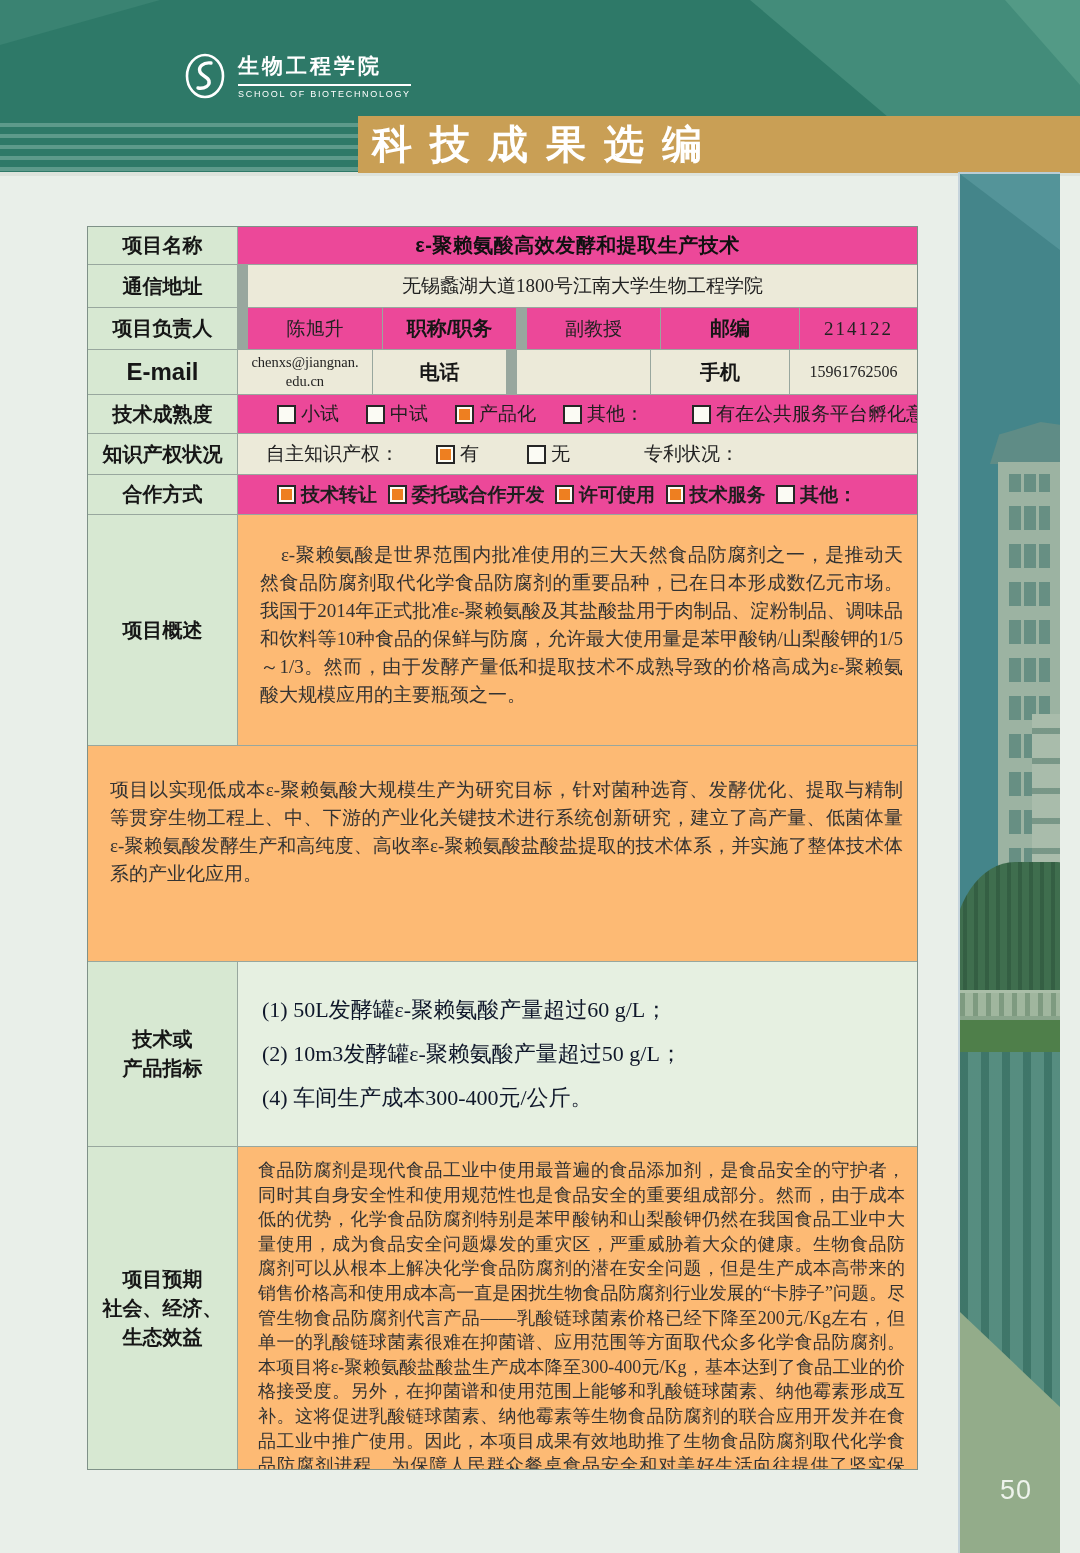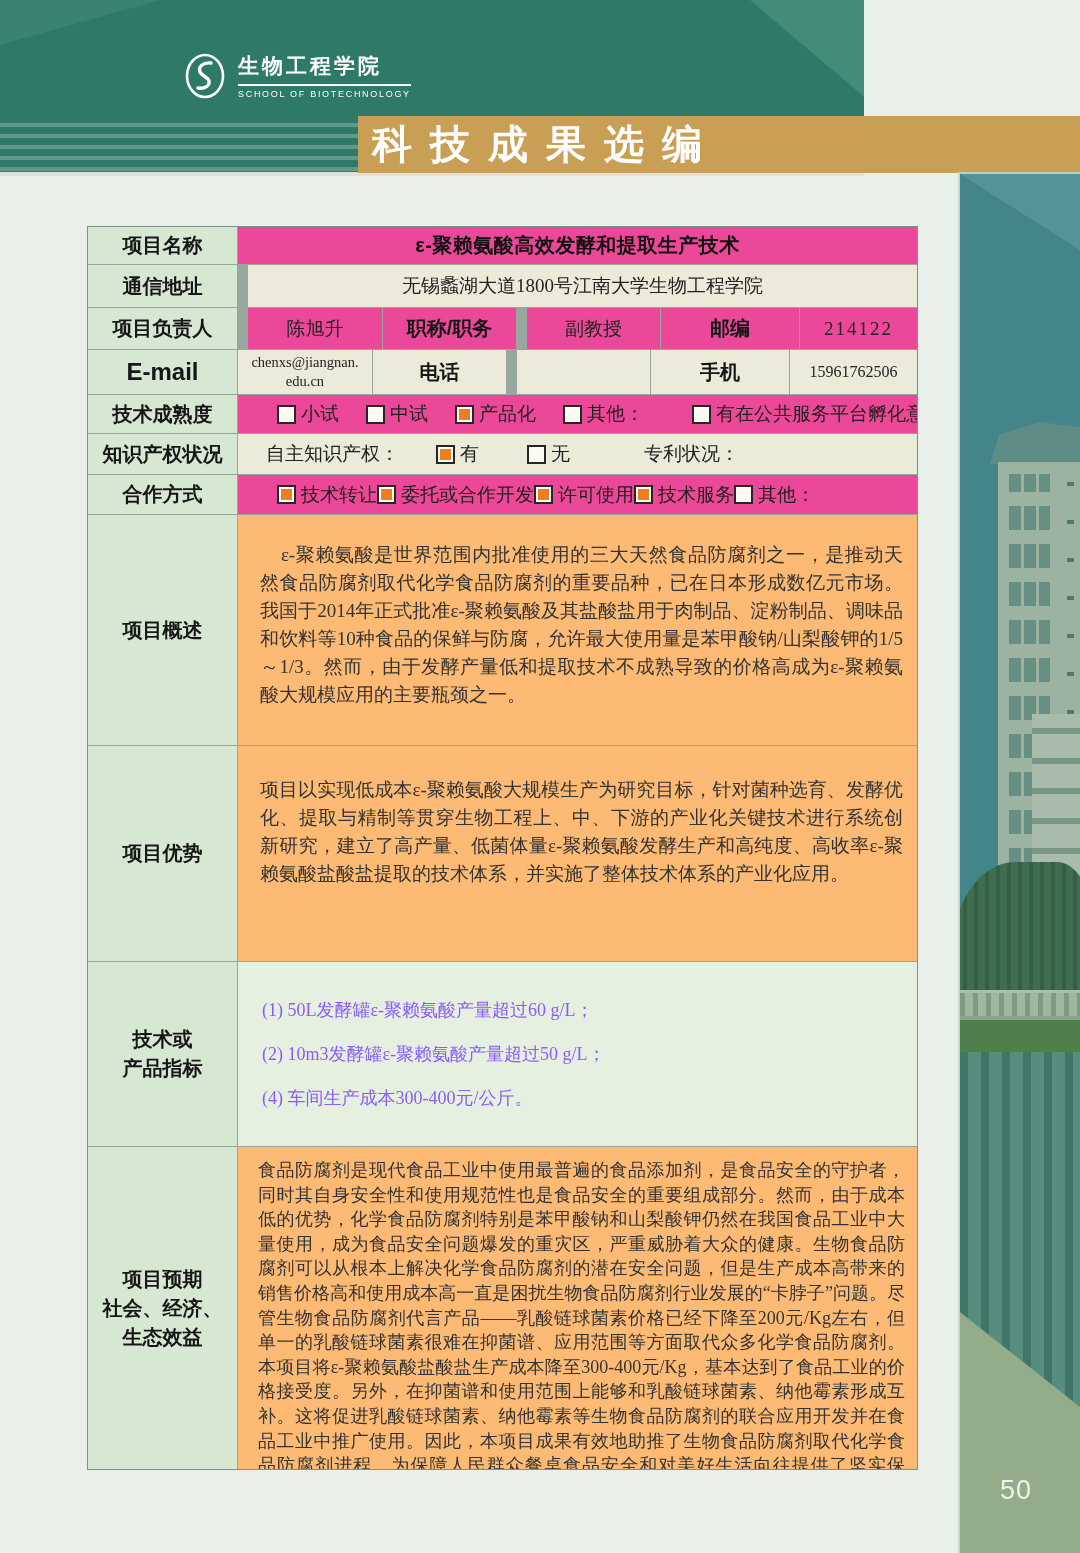--- a/index.html
+++ b/index.html
@@ -2,40 +2,40 @@
 <html><head>
 <meta charset="utf-8">
 <style>
   html,body { margin:0; padding:0; }
   body {
     width:1080px; height:1553px; position:relative; overflow:hidden;
     background:#e9efe9;
     font-family:"Liberation Sans", sans-serif;
   }
   
-  .header { position:absolute; left:0; top:0; width:864px; height:172px;
+  .header { position:absolute; left:0; top:0; width:1080px; height:172px;
     background:#2e7968; border-bottom:4px solid #dde3dc; }
   .diag { position:absolute; inset:0; }
   .diag1 { background:#438c7a; clip-path:polygon(750px 0,1080px 0,1080px 117px,888px 117px); }
   .diag2 { background:#539a86; clip-path:polygon(1005px 0,1080px 0,1080px 85px); }
   .diag3 { background:#3a8372; clip-path:polygon(0 0,160px 0,0 45px); }
   .stripes { position:absolute; left:0; top:116px; width:358px; height:56px;
     background:repeating-linear-gradient(180deg,#2e7968 0 7px,#5d9a8b 7px 11px); }
   .banner { position:absolute; left:358px; top:116px; width:722px; height:57px;
     background:#c99f55; display:flex; align-items:center; padding-left:14px; box-sizing:border-box; }
   .banner-text { color:#fff; font-size:40px; font-weight:bold; letter-spacing:18px; white-space:nowrap; }
   .logo { position:absolute; left:184px; top:52px; display:flex; align-items:flex-start; }
   .logo svg { display:block; }
   .logo-text { margin-left:12px; }
   .logo-zh { color:#fff; font-size:21px; font-weight:bold; letter-spacing:3px;
     font-family:"Liberation Serif", serif; border-bottom:2px solid #fff; padding-bottom:4px; white-space:nowrap; }
   .logo-en { color:#fff; font-size:9px; letter-spacing:1.7px; margin-top:3px; white-space:nowrap; }
 
   
-  .strip { position:absolute; left:958px; top:172px; width:122px; height:1381px;
+  .strip { position:absolute; left:958px; top:172px; width:102px; height:1381px;
     background:#44858a; overflow:hidden; box-sizing:border-box;
     border-left:2px solid #c6d4dc; border-top:2px solid #b9cdd5; }
   .sky-light { position:absolute; left:0; top:0; width:100%; height:76px;
     background:#549499; clip-path:polygon(0 0,100% 0,100% 100%); }
   .roof { position:absolute; left:30px; top:248px; width:92px; height:42px; background:#5f8c86;
     clip-path:polygon(0 100%,10% 30%,55% 0,100% 14%,100% 100%); }
   .facade { position:absolute; left:38px; top:288px; width:84px; height:420px; background:#9cb3a2; }
   .wins { position:absolute; left:8px; top:12px; width:44px; height:398px;
     background-image:
       repeating-linear-gradient(90deg,#9cb3a2 0 3px,rgba(0,0,0,0) 3px 15px),
@@ -86,34 +86,34 @@
   
   .opt-row { justify-content:flex-start; padding:0 10px 0 18px; }
   .optwrap { display:flex; align-items:center;padding-left:21px; }
   .opt { display:inline-flex; align-items:center; font-size:19px;
     font-family:"Liberation Serif","DejaVu Serif",serif; color:#1e1e1e; white-space:nowrap; }
   .cb { width:15px; height:15px; border:2px solid #262626; background:#fbfbf4;
     display:inline-block; margin-right:5px; flex:none; }
   .cb.checked { background:#ee7f20; box-shadow:inset 0 0 0 2px #fdfdf6; }
   .gap26 .opt { margin-right:27px; }
   .pushR { margin-left:auto; }
-  .coop { flex:1 1 auto; justify-content:flex-start; padding-right:50px; }
+  .coop { flex:1 1 auto; justify-content:space-between; padding-right:50px;font-weight:bold; }
   .ipwrap { margin-left:16px; }
   .ipwrap .opt { margin-right:48px; }
   .patent { margin-left:auto; margin-right:168px; }
   
   .parcell { align-items:flex-start; justify-content:flex-start; }
   .par { font-size:19px; line-height:28px; text-align:justify; color:#333;
     font-family:"Liberation Serif","DejaVu Serif",serif; margin:0; }
   .p-overview { padding:26px 14px 0 22px; text-indent:1.1em; }
   .p-adv { padding:30px 14px 0 22px; }
   .p-ben { padding:11px 12px 0 20px; font-size:18px; line-height:24.6px; }
   .indcell { flex-direction:column; align-items:flex-start; justify-content:flex-start;
     padding:34px 10px 0 24px; }
-  .ind-item { font-size:18px; line-height:28px; margin-bottom:16px; color:#8b5cf6;
+  .ind-item { font-size:22px; line-height:28px; margin-bottom:16px; color:#0f172a;
     font-family:"Liberation Serif","DejaVu Serif",serif; }
 </style>
 </head>
 <body>
 
 <div class="header">
   <div class="diag diag1"></div>
   <div class="diag diag2"></div>
   <div class="diag diag3"></div>
   <div class="stripes"></div>
@@ -258,21 +258,20 @@
   </div>
 
   <div class="row h8">
     <div class="cell lab h8">项目概述</div>
     <div class="cell fill v-white parcell">
       <p class="par p-overview">ε-聚赖氨酸是世界范围内批准使用的三大天然食品防腐剂之一，是推动天然食品防腐剂取代化学食品防腐剂的重要品种，已在日本形成数亿元市场。我国于2014年正式批准ε-聚赖氨酸及其盐酸盐用于肉制品、淀粉制品、调味品和饮料等10种食品的保鲜与防腐，允许最大使用量是苯甲酸钠/山梨酸钾的1/5～1/3。然而，由于发酵产量低和提取技术不成熟导致的价格高成为ε-聚赖氨酸大规模应用的主要瓶颈之一。</p>
     </div>
   </div>
 
   <div class="row h9">
-    <div class="cell lab h9">项目优势</div>
     <div class="cell fill v-white parcell">
       <p class="par p-adv">项目以实现低成本ε-聚赖氨酸大规模生产为研究目标，针对菌种选育、发酵优化、提取与精制等贯穿生物工程上、中、下游的产业化关键技术进行系统创新研究，建立了高产量、低菌体量ε-聚赖氨酸发酵生产和高纯度、高收率ε-聚赖氨酸盐酸盐提取的技术体系，并实施了整体技术体系的产业化应用。</p>
     </div>
   </div>
 
   <div class="row h10">
     <div class="cell lab h10">技术或
 产品指标</div>
     <div class="cell fill v-green2 indcell">
         <div class="ind-item">(1) 50L发酵罐ε-聚赖氨酸产量超过60 g/L；</div>

